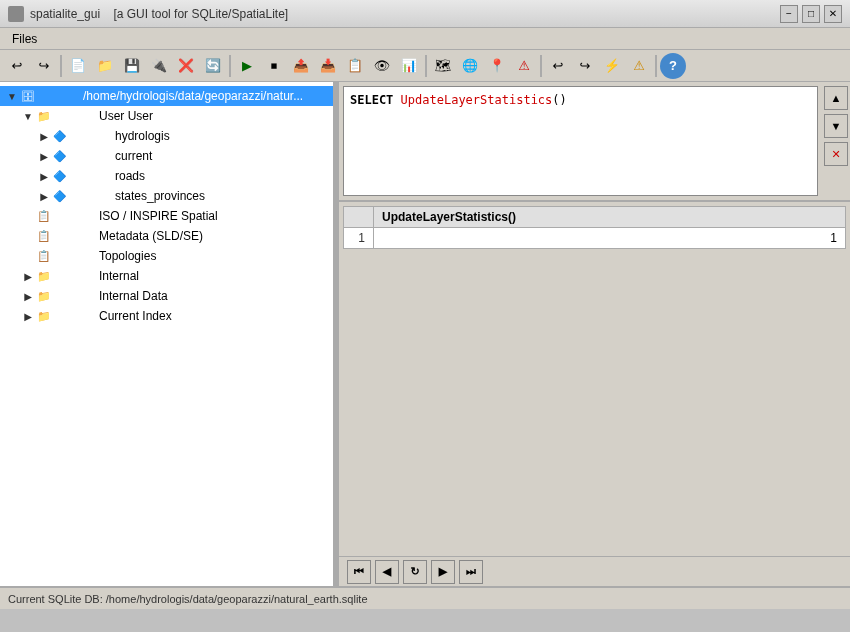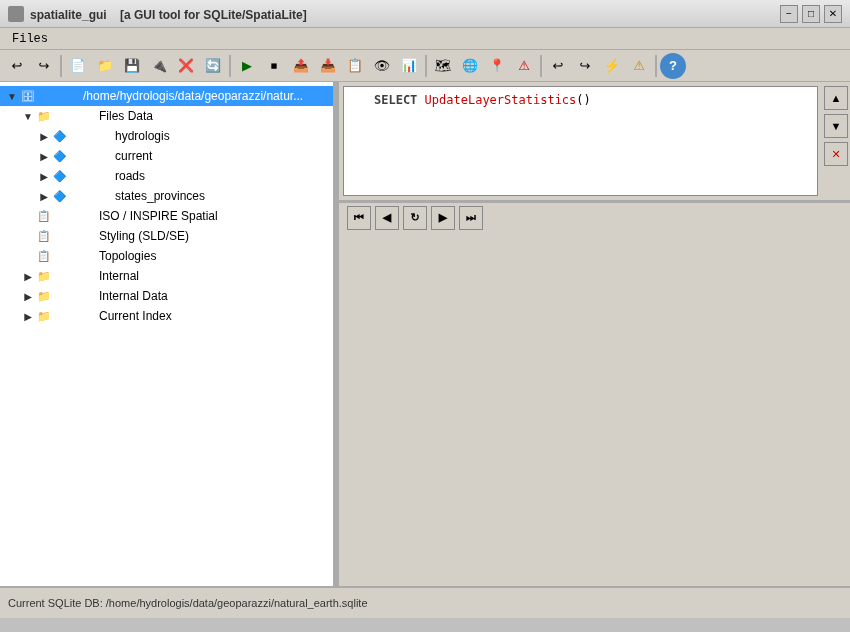--- a/index.html
+++ b/index.html
@@ -17,23 +17,22 @@
       background: linear-gradient(to bottom, #e8e8e8, #d0d0d0);
       height: 28px;
       display: flex;
       align-items: center;
       justify-content: space-between;
       padding: 0 8px;
       border-bottom: 1px solid #aaa;
     }
     .titlebar-left {
       display: flex;
-      align-items: flex-end;
+      align-items: center;
       gap: 6px;
-      font-weight: bold;
     }
     .titlebar-icon {
       width: 16px;
       height: 16px;
       background: #888;
       border-radius: 2px;
     }
     .titlebar-title {
       font-size: 12px;
       color: #333;
@@ -55,21 +54,20 @@
     }
 
     
     .menubar {
       background: #d4d0c8;
       height: 22px;
       display: flex;
       align-items: center;
       padding: 0 4px;
       border-bottom: 1px solid #aaa;
-      font-family: Liberation Mono, monospace;
     }
     .menubar-item {
       padding: 2px 8px;
       font-size: 12px;
       cursor: pointer;
     }
 
     
     .toolbar {
       background: #d4d0c8;
@@ -187,23 +185,22 @@
       background: white;
       border: 1px solid #888;
       margin: 4px;
       padding: 6px;
       font-family: monospace;
       font-size: 12px;
       overflow-y: auto;
       overflow-x: hidden;
     }
     .sql-keyword {
-      color: #404040;
+      color: #000000;
       font-weight: bold;
-      margin-left: 24px;
     }
     .sql-function {
       color: #cc0000;
     }
     .sql-side-buttons {
       display: flex;
       flex-direction: column;
       width: 28px;
       padding: 4px 2px;
       gap: 4px;
@@ -280,21 +277,21 @@
       font-weight: bold;
     }
     .nav-status {
       font-size: 11px;
       color: #333;
       margin-left: 8px;
     }
 
     
     .statusbar {
-      height: 32px;
+      height: 23px;
       background: #d4d0c8;
       border-top: 2px solid #aaa;
       display: flex;
       align-items: center;
       padding: 0 8px;
       font-size: 11px;
       color: #333;
     }
 
     
@@ -384,21 +381,21 @@
 
       <div class="tree-item indent-0 selected">
         <div class="tree-toggle">▼</div>
         <div class="tree-icon db-icon">🗄</div>
         <span class="tree-label">/home/hydrologis/data/geoparazzi/natur...</span>
       </div>
 
       <div class="tree-item indent-1">
         <div class="tree-toggle">▼</div>
         <div class="tree-icon folder-icon">📁</div>
-        <span class="tree-label">Files Data</span>
+        <span class="tree-label">User User</span>
       </div>
 
       <div class="tree-item indent-2">
         <div class="tree-toggle">▶</div>
         <div class="tree-icon layer-icon">🔷</div>
         <span class="tree-label">hydrologis</span>
       </div>
 
       <div class="tree-item indent-2">
         <div class="tree-toggle">▶</div>
@@ -420,21 +417,21 @@
 
       <div class="tree-item indent-1">
         <div class="tree-toggle" style="visibility:hidden;">▶</div>
         <div class="tree-icon table-icon">📋</div>
         <span class="tree-label">ISO / INSPIRE Spatial</span>
       </div>
 
       <div class="tree-item indent-1">
         <div class="tree-toggle" style="visibility:hidden;">▶</div>
         <div class="tree-icon table-icon">📋</div>
-        <span class="tree-label">Styling (SLD/SE)</span>
+        <span class="tree-label">Metadata (SLD/SE)</span>
       </div>
 
       <div class="tree-item indent-1">
         <div class="tree-toggle" style="visibility:hidden;">▶</div>
         <div class="tree-icon table-icon">📋</div>
         <span class="tree-label">Topologies</span>
       </div>
 
       <div class="tree-item indent-1">
         <div class="tree-toggle">▶</div>
@@ -465,20 +462,36 @@
       <div class="sql-editor">
         <span class="sql-keyword">SELECT</span>&nbsp;<span class="sql-function">UpdateLayerStatistics</span><span>()</span>
       </div>
       <div class="sql-side-buttons">
         <div class="sql-side-btn">▲</div>
         <div class="sql-side-btn">▼</div>
         <div class="sql-side-btn" style="color:#cc0000;">✕</div>
       </div>
     </div>
 
+    <div class="results-container">
+      <table class="results-table">
+        <thead>
+          <tr>
+            <th style="width:30px; background:#e0e0e0;"></th>
+            <th>UpdateLayerStatistics()</th>
+          </tr>
+        </thead>
+        <tbody>
+          <tr>
+            <td class="row-num">1</td>
+            <td style="text-align:right;">1</td>
+          </tr>
+        </tbody>
+      </table>
+    </div>
 
     <div class="nav-bar">
       <div class="nav-btn">⏮</div>
       <div class="nav-btn">◀</div>
       <div class="nav-btn">↻</div>
       <div class="nav-btn">▶</div>
       <div class="nav-btn">⏭</div>
     </div>
 
   </div>

